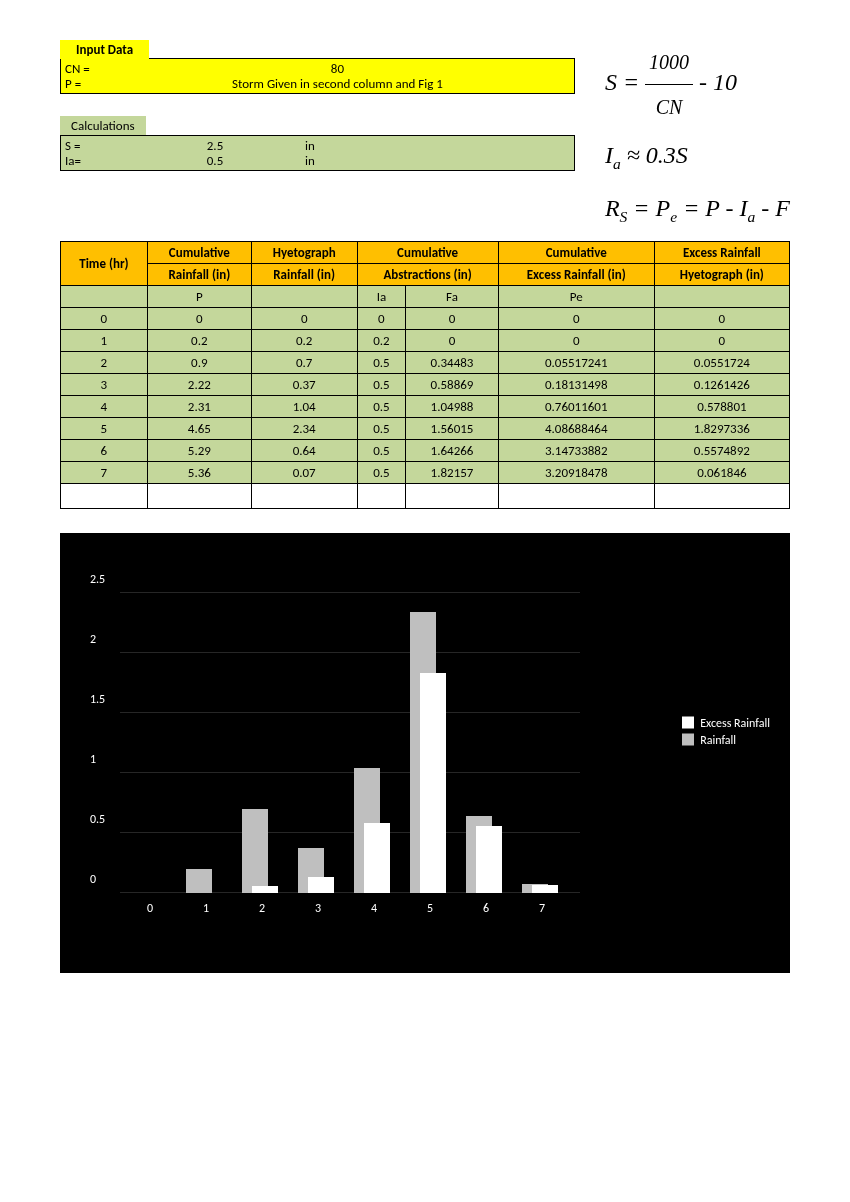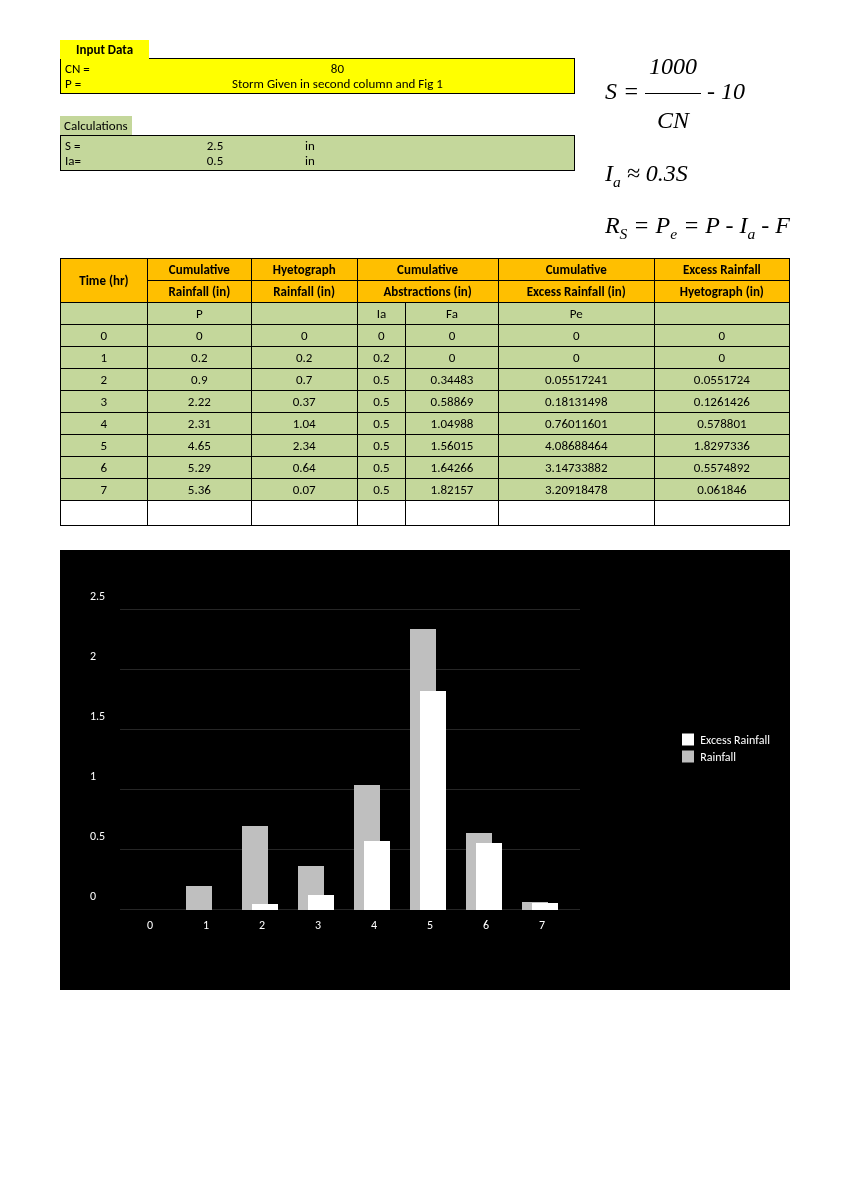--- a/index.html
+++ b/index.html
@@ -27,21 +27,21 @@
     background:#ffff00;
     border:1px solid #000;
     padding:2px 4px;
     margin-top:-1px;
   }
   .input-box .row { display:flex;justify-content:center; }
   .input-box .row .lab { width:40px; }
   .input-box .row .val { flex:1; text-align:center; }
   .calc-label {
     background:#c4d79b;
-    padding:2px 4px;
+    padding:2px 11px;
     display:inline-block;
     margin-top:22px;
   }
   .calc-box {
     background:#c4d79b;
     border:1px solid #000;
     padding:2px 4px;
   }
   .calc-box .row { display:flex; }
   .calc-box .row .lab { width:60px; }
@@ -51,21 +51,21 @@
     font-family: 'Times New Roman', serif;
     font-style: italic;
     font-size: 24px;
     line-height: 2.2;
     white-space:nowrap;
   }
   .frac {
     display:inline-block;
     vertical-align:middle;
     text-align:center;
-    font-size:24px;
+    font-size:20px;
   }
   .frac .num { display:block; border-bottom:1px solid #000; padding:0 4px; }
   .frac .den { display:block; padding:0 4px; }
   sub { font-size:0.65em; font-style:italic; }
   table.main {
     border-collapse:collapse;
     width:100%;
     margin-top:6px;
   }
   table.main th, table.main td {

